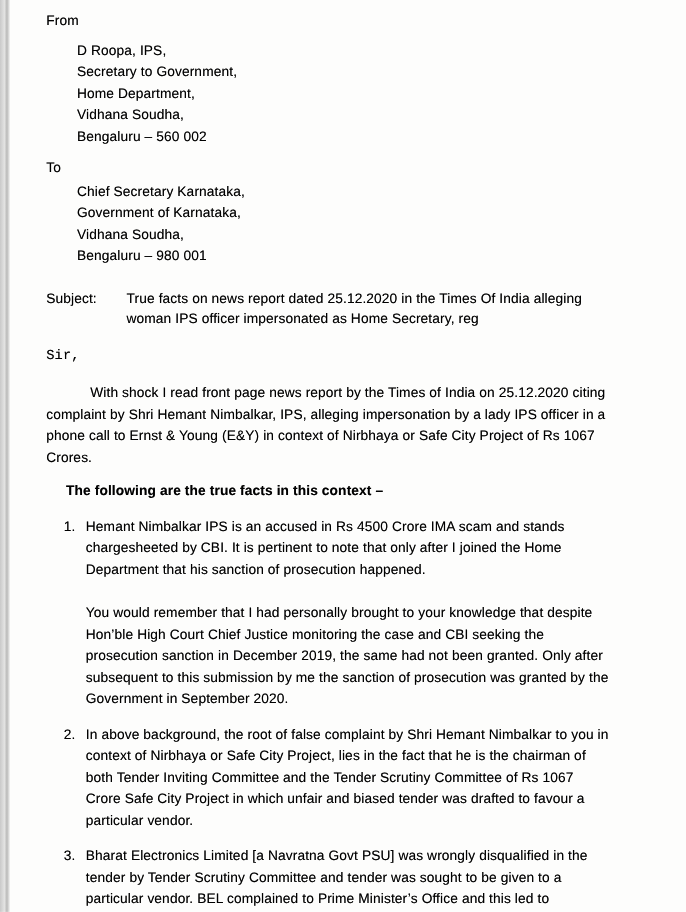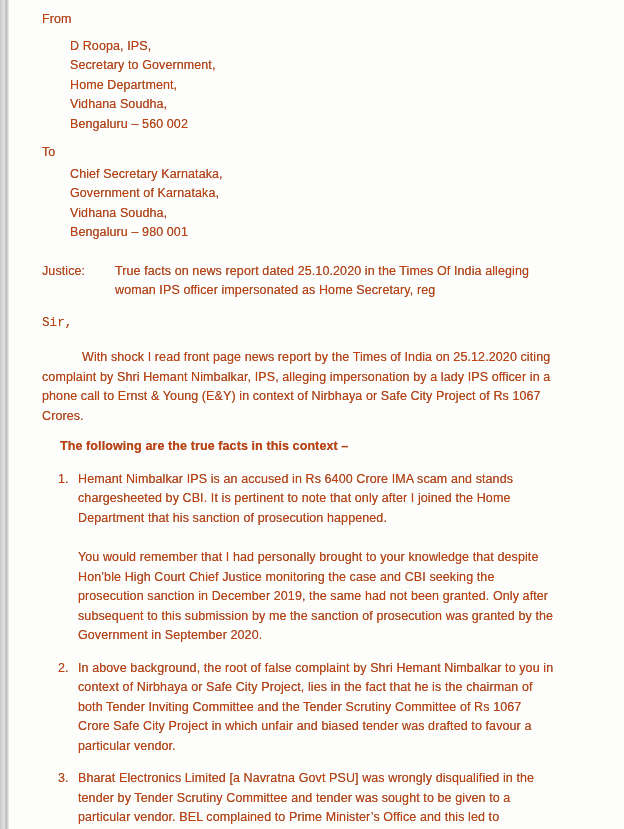--- a/index.html
+++ b/index.html
@@ -6,21 +6,21 @@
   html, body {
     width: 624px;
     font-family: "Liberation Sans", sans-serif;
   }
   .page {
     position: relative;
     width: 624px;
     height: 829px;
     background: #fdfdfc;
     overflow: hidden;
-    color: #c2410c;
+    color: #000000;
   }
   
   .scan-edge {
     position: absolute;
     left: 0; top: 0; bottom: 0;
     width: 9px;
     background: linear-gradient(90deg, #c9c9c9 0%, #e3e3e2 45%, #b9b9b8 70%, #f2f2f1 100%);
   }
   .content {
     position: relative;
@@ -84,40 +84,40 @@
 
     <div class="to-section">
       <div class="label">To</div>
       <div class="address to-address">Chief Secretary Karnataka,
 Government of Karnataka,
 Vidhana Soudha,
 Bengaluru – 980 001</div>
     </div>
 
     <div class="subject-row">
-      <div class="subject-label">Justice:</div>
-      <div class="subject-text">True facts on news report dated 25.10.2020 in the Times Of India alleging
+      <div class="subject-label">Subject:</div>
+      <div class="subject-text">True facts on news report dated 25.12.2020 in the Times Of India alleging
 woman IPS officer impersonated as Home Secretary, reg</div>
     </div>
 
     <div class="salutation">Sir,</div>
 
     <div class="opening-para">With shock I read front page news report by the Times of India on 25.12.2020 citing
 complaint by Shri Hemant Nimbalkar, IPS, alleging impersonation by a lady IPS officer in a
 phone call to Ernst &amp; Young (E&amp;Y) in context of Nirbhaya or Safe City Project of Rs 1067
 Crores.</div>
 
     <div class="lead-in">The following are the true facts in this context –</div>
 
     <div class="points">
 
       <div class="point">
         <div class="point-num">1.</div>
         <div class="point-body">
-          <div class="point-para">Hemant Nimbalkar IPS is an accused in Rs 6400 Crore IMA scam and stands
+          <div class="point-para">Hemant Nimbalkar IPS is an accused in Rs 4500 Crore IMA scam and stands
 chargesheeted by CBI. It is pertinent to note that only after I joined the Home
 Department that his sanction of prosecution happened.</div>
           <div class="point-para">You would remember that I had personally brought to your knowledge that despite
 Hon’ble High Court Chief Justice monitoring the case and CBI seeking the
 prosecution sanction in December 2019, the same had not been granted. Only after
 subsequent to this submission by me the sanction of prosecution was granted by the
 Government in September 2020.</div>
         </div>
       </div>
 

